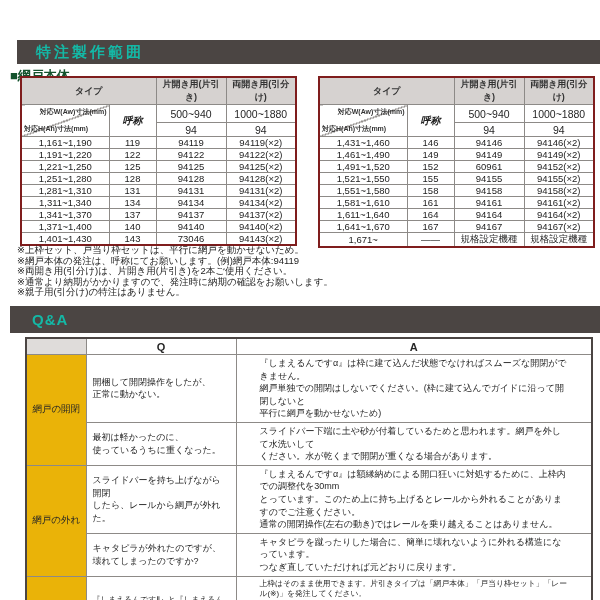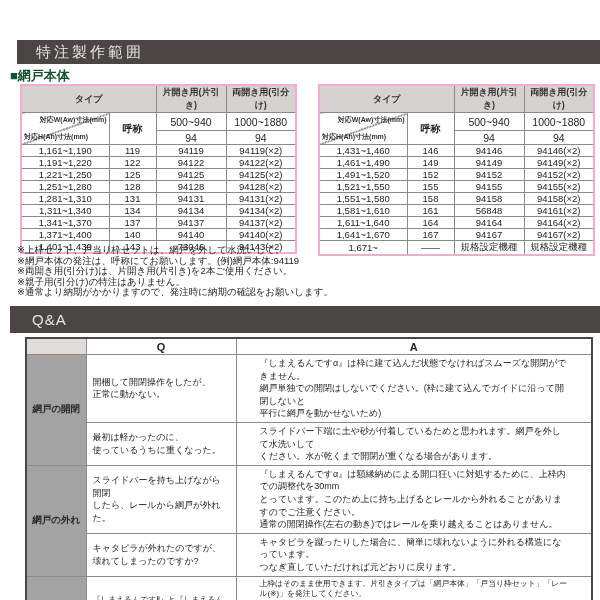--- a/index.html
+++ b/index.html
@@ -2,52 +2,52 @@
 <html><head>
 <meta charset="utf-8">
 <style>
   html,body { margin:0; padding:0; background:#fff; }
   .page {
     position:relative; width:600px; height:600px; background:#ffffff;
     font-family:"Liberation Sans","DejaVu Sans",sans-serif; color:#262626;
     overflow:hidden;
   }
   .bar {
-    position:absolute; background:#4b4543; color:#e5e5e5; font-weight:normal;
+    position:absolute; background:#4b4543; color:#14b8a6; font-weight:bold;
     display:flex; align-items:center;text-align:right;
   }
   #title-bar { left:17px; right:0; top:40px; height:24px; padding-left:19px; font-size:15px; letter-spacing:3px; }
   #qa-bar    { left:10px; width:584px; top:306px; height:27px; padding-left:22px; font-size:15px; letter-spacing:1px; }
   .section-heading { position:absolute; left:10px; top:67px; font-size:13px; font-weight:bold; color:#14532d; }
 
   table { border-collapse:collapse; table-layout:fixed; background:#fff; }
-  .spec { position:absolute; top:84px; border:2px solid #f9a8d4; }
+  .spec { position:absolute; top:76px; border:2px solid #7f1d1d; }
   #spec-left  { left:20px; }
   #spec-right { left:318px; }
   .spec th, .spec td { border:1px solid #8d8a87; padding:0; text-align:center; vertical-align:middle; overflow:hidden; }
   .spec tr.h1 { height:15px; } .spec tr.h2 { height:18px; } .spec tr.h3 { height:14px; }
   .spec tbody tr { height:12px;margin-top:28px; }
   .spec tbody td { font-size:9.5px; color:#222; }
   .hd  { background:#d6d2d0; font-size:9px; font-weight:bold; color:#333; }
   .rng { font-size:10.5px; }
-  .nm  { font-size:10px; font-weight:bold; }
+  .nm  { font-size:10px; font-weight:bold;font-style:italic; }
   .diag {
     position:relative; background:
       linear-gradient(to bottom right, #fff calc(50% - 0.7px), #938f8c calc(50% - 0.7px), #938f8c calc(50% + 0.7px), #fff calc(50% + 0.7px));
   }
   .diag .dw { position:absolute; top:2px;  right:2px; font-size:7px; font-weight:bold; color:#333; }
   .diag .dh { position:absolute; bottom:2px; left:2px; font-size:7px; font-weight:bold; color:#333; }
 
   .notes { position:absolute; left:17px; top:245px; font-size:9.5px; line-height:10.5px; color:#222; }
 
   .qa { position:absolute; left:25px; top:337px; width:566px; border:2px solid #4b4543; }
   .qa th, .qa td { border:1px solid #8d8a87; vertical-align:middle; }
   .qa .qhead td { height:15px; font-weight:bold; font-size:11px; text-align:center; padding:0; }
   .qa .corner { background:#dfdcda; }
-  .qa .cat { background:#a3a3a3; font-size:9.5px; font-weight:bold; text-align:center; padding:0 2px; }
+  .qa .cat { background:#eab308; font-size:9.5px; font-weight:normal; text-align:center; padding:0 2px; }
   .qa .q { font-size:9px;  padding:2px 6px; white-space:pre-line; line-height:1.4;margin-top:16px; }
   .qa .a { font-size:9px;  padding:2px 23px; white-space:pre-line; line-height:1.4; }
   .qa .small { font-size:7.8px; }
   .qa tr.r1 { height:44px; } .qa tr.r2 { height:38px; } .qa tr.r3 { height:52px; }
   .qa tr.r4 { height:30px; } .qa tr.r5 { height:50px; }
 </style>
 </head>
 <body>
 
 <div class="page">
@@ -179,39 +179,39 @@
         </tr>
         <tr>
           <td>1,461~1,490</td>
           <td>149</td>
           <td>94149</td>
           <td>94149(×2)</td>
         </tr>
         <tr>
           <td>1,491~1,520</td>
           <td>152</td>
-          <td>94152</td>
+          <td>60961</td>
           <td>94152(×2)</td>
         </tr>
         <tr>
           <td>1,521~1,550</td>
           <td>155</td>
           <td>94155</td>
           <td>94155(×2)</td>
         </tr>
         <tr>
           <td>1,551~1,580</td>
           <td>158</td>
           <td>94158</td>
           <td>94158(×2)</td>
         </tr>
         <tr>
           <td>1,581~1,610</td>
           <td>161</td>
-          <td>56848</td>
+          <td>94161</td>
           <td>94161(×2)</td>
         </tr>
         <tr>
           <td>1,611~1,640</td>
           <td>164</td>
           <td>94164</td>
           <td>94164(×2)</td>
         </tr>
         <tr>
           <td>1,641~1,670</td>
@@ -222,25 +222,25 @@
         <tr>
           <td>1,671~</td>
           <td>——</td>
           <td>規格設定機種</td>
           <td>規格設定機種</td>
         </tr>
       </tbody>
   </table>
 
   <div class="notes">
-      <div>※上枠セット、戸当り枠セットは、網戸を外して水洗いして。</div>
+      <div>※上枠セット、戸当り枠セットは、平行に網戸を動かせないため。</div>
       <div>※網戸本体の発注は、呼称にてお願いします。(例)網戸本体:94119</div>
       <div>※両開き用(引分け)は、片開き用(片引き)を2本ご使用ください。</div>
+      <div>※通常より納期がかかりますので、発注時に納期の確認をお願いします。</div>
       <div>※親子用(引分け)の特注はありません。</div>
-      <div>※通常より納期がかかりますので、発注時に納期の確認をお願いします。</div>
     </div>
 
   <div class="bar" id="qa-bar">
     <span>Q&amp;A</span>
   </div>
 
   <table class="qa">
     <colgroup>
         <col style="width:60px">
         <col style="width:150px">

